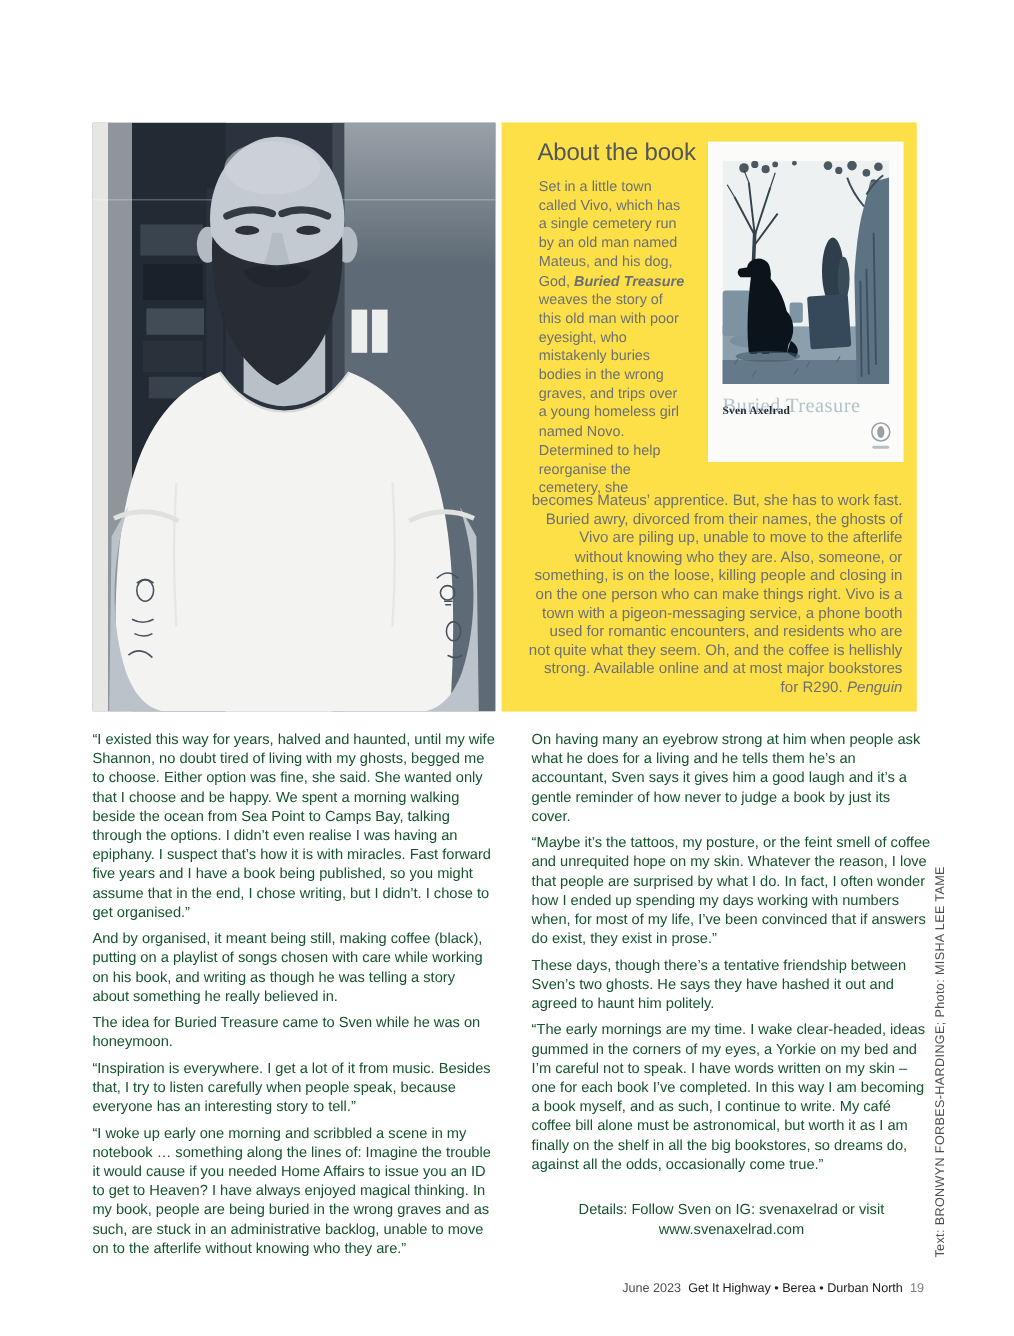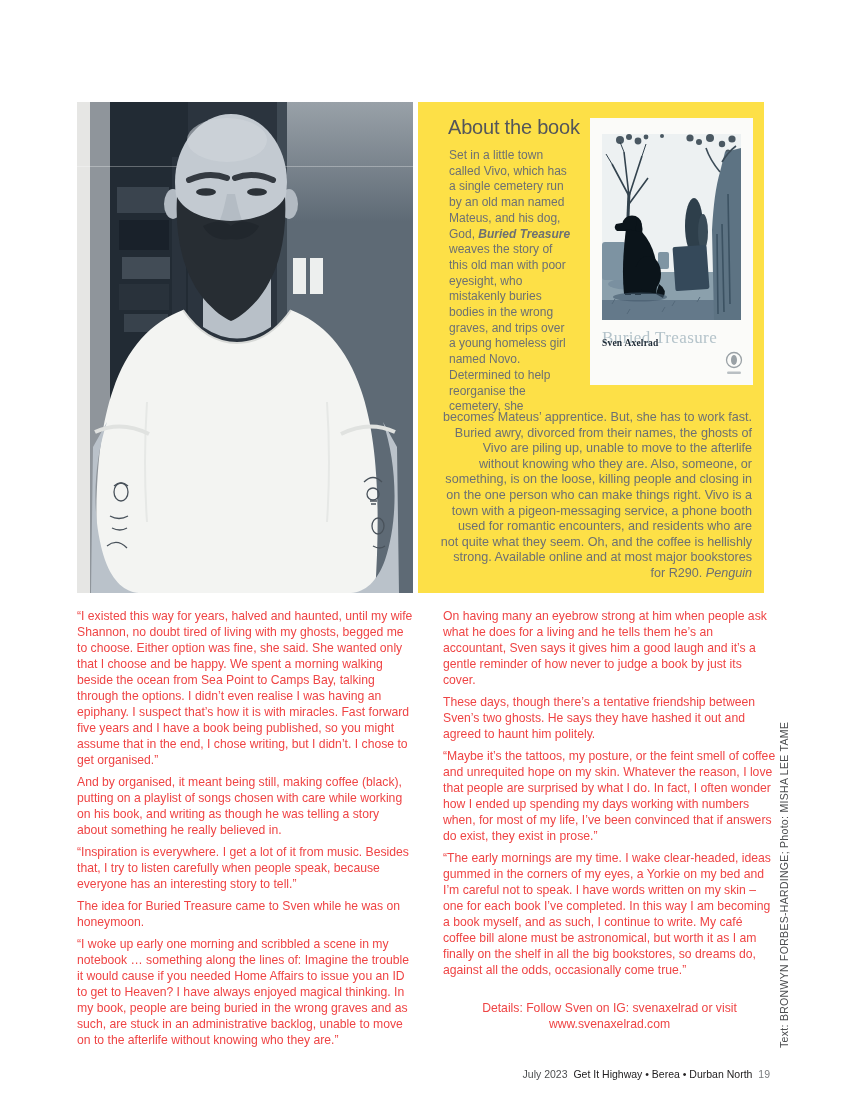--- a/index.html
+++ b/index.html
@@ -44,21 +44,21 @@
     position:absolute; left:12px; top:220px; margin:0;
     font-family:"Liberation Serif", serif; font-weight:bold;
     font-size:9.5px; color:#1e2a36; letter-spacing:0.2px;
   }
   .publisher-logo { position:absolute; right:9px; bottom:7px; width:20px; height:27px; }
   
   .col { position:absolute; top:608px; }
   .col-left  { left:77px;  width:336px; }
   .col-right { left:443px; width:333px; }
   .col p {
-    margin:0 0 6px 0; font-size:12.2px; line-height:16px; color:#ef4444;
+    margin:0 0 6px 0; font-size:12.2px; line-height:16px; color:#14532d;
   }
   .details-note {
     margin-top:22px !important; color:#6e7073;text-align:center;
   }
   
   .credits {
     position:absolute; left:778px; top:706px; height:342px; width:16px;
     writing-mode:vertical-rl; transform:rotate(180deg);
     font-size:10.5px; letter-spacing:0.3px; color:#4b4d4f; white-space:nowrap;
   }
@@ -214,32 +214,32 @@
       <circle cx="10" cy="9" r="7.5" fill="none" stroke="#9aa1a6" stroke-width="1.3"></circle>
       <ellipse cx="10" cy="9" rx="3" ry="5" fill="#9aa1a6"></ellipse>
       <rect x="3" y="20.5" width="14" height="2.4" rx="1.2" fill="#b9bfc3"></rect>
     </svg>
   </div>
 </aside>
 
 <div class="col col-left">
   <p>“I existed this way for years, halved and haunted, until my wife Shannon, no doubt tired of living with my ghosts, begged me to choose. Either option was fine, she said. She wanted only that I choose and be happy. We spent a morning walking beside the ocean from Sea Point to Camps Bay, talking through the options. I didn’t even realise I was having an epiphany. I suspect that’s how it is with miracles. Fast forward five years and I have a book being published, so you might assume that in the end, I chose writing, but I didn’t. I chose to get organised.”</p>
   <p>And by organised, it meant being still, making coffee (black), putting on a playlist of songs chosen with care while working on his book, and writing as though he was telling a story about something he really believed in.</p>
+  <p>The idea for Buried Treasure came to Sven while he was on honeymoon.</p>
   <p>“Inspiration is everywhere. I get a lot of it from music. Besides that, I try to listen carefully when people speak, because everyone has an interesting story to tell.”</p>
-  <p>The idea for Buried Treasure came to Sven while he was on honeymoon.</p>
   <p>“I woke up early one morning and scribbled a scene in my notebook … something along the lines of: Imagine the trouble it would cause if you needed Home Affairs to issue you an ID to get to Heaven? I have always enjoyed magical thinking. In my book, people are being buried in the wrong graves and as such, are stuck in an administrative backlog, unable to move on to the afterlife without knowing who they are.”</p>
 </div>
 
 <div class="col col-right">
   <p>On having many an eyebrow strong at him when people ask what he does for a living and he tells them he’s an accountant, Sven says it gives him a good laugh and it’s a gentle reminder of how never to judge a book by just its cover.</p>
+  <p>“Maybe it’s the tattoos, my posture, or the feint smell of coffee and unrequited hope on my skin. Whatever the reason, I love that people are surprised by what I do. In fact, I often wonder how I ended up spending my days working with numbers when, for most of my life, I’ve been convinced that if answers do exist, they exist in prose.”</p>
   <p>These days, though there’s a tentative friendship between Sven’s two ghosts. He says they have hashed it out and agreed to haunt him politely.</p>
-  <p>“Maybe it’s the tattoos, my posture, or the feint smell of coffee and unrequited hope on my skin. Whatever the reason, I love that people are surprised by what I do. In fact, I often wonder how I ended up spending my days working with numbers when, for most of my life, I’ve been convinced that if answers do exist, they exist in prose.”</p>
   <p>“The early mornings are my time. I wake clear-headed, ideas gummed in the corners of my eyes, a Yorkie on my bed and I’m careful not to speak. I have words written on my skin – one for each book I’ve completed. In this way I am becoming a book myself, and as such, I continue to write. My café coffee bill alone must be astronomical, but worth it as I am finally on the shelf in all the big bookstores, so dreams do, against all the odds, occasionally come true.”</p>
   <p class="details-note">Details: Follow Sven on IG: svenaxelrad or visit www.svenaxelrad.com</p>
 </div>
 
 <div class="credits">Text: BRONWYN FORBES-HARDINGE; Photo: MISHA LEE TAME</div>
 
 <div class="footer">
-  <span>July 2023</span>
+  <span>June 2023</span>
   <span class="footer-bold">Get It Highway • Berea • Durban North</span>
   <span class="footer-page">19</span>
 </div>
 
 </body></html>

